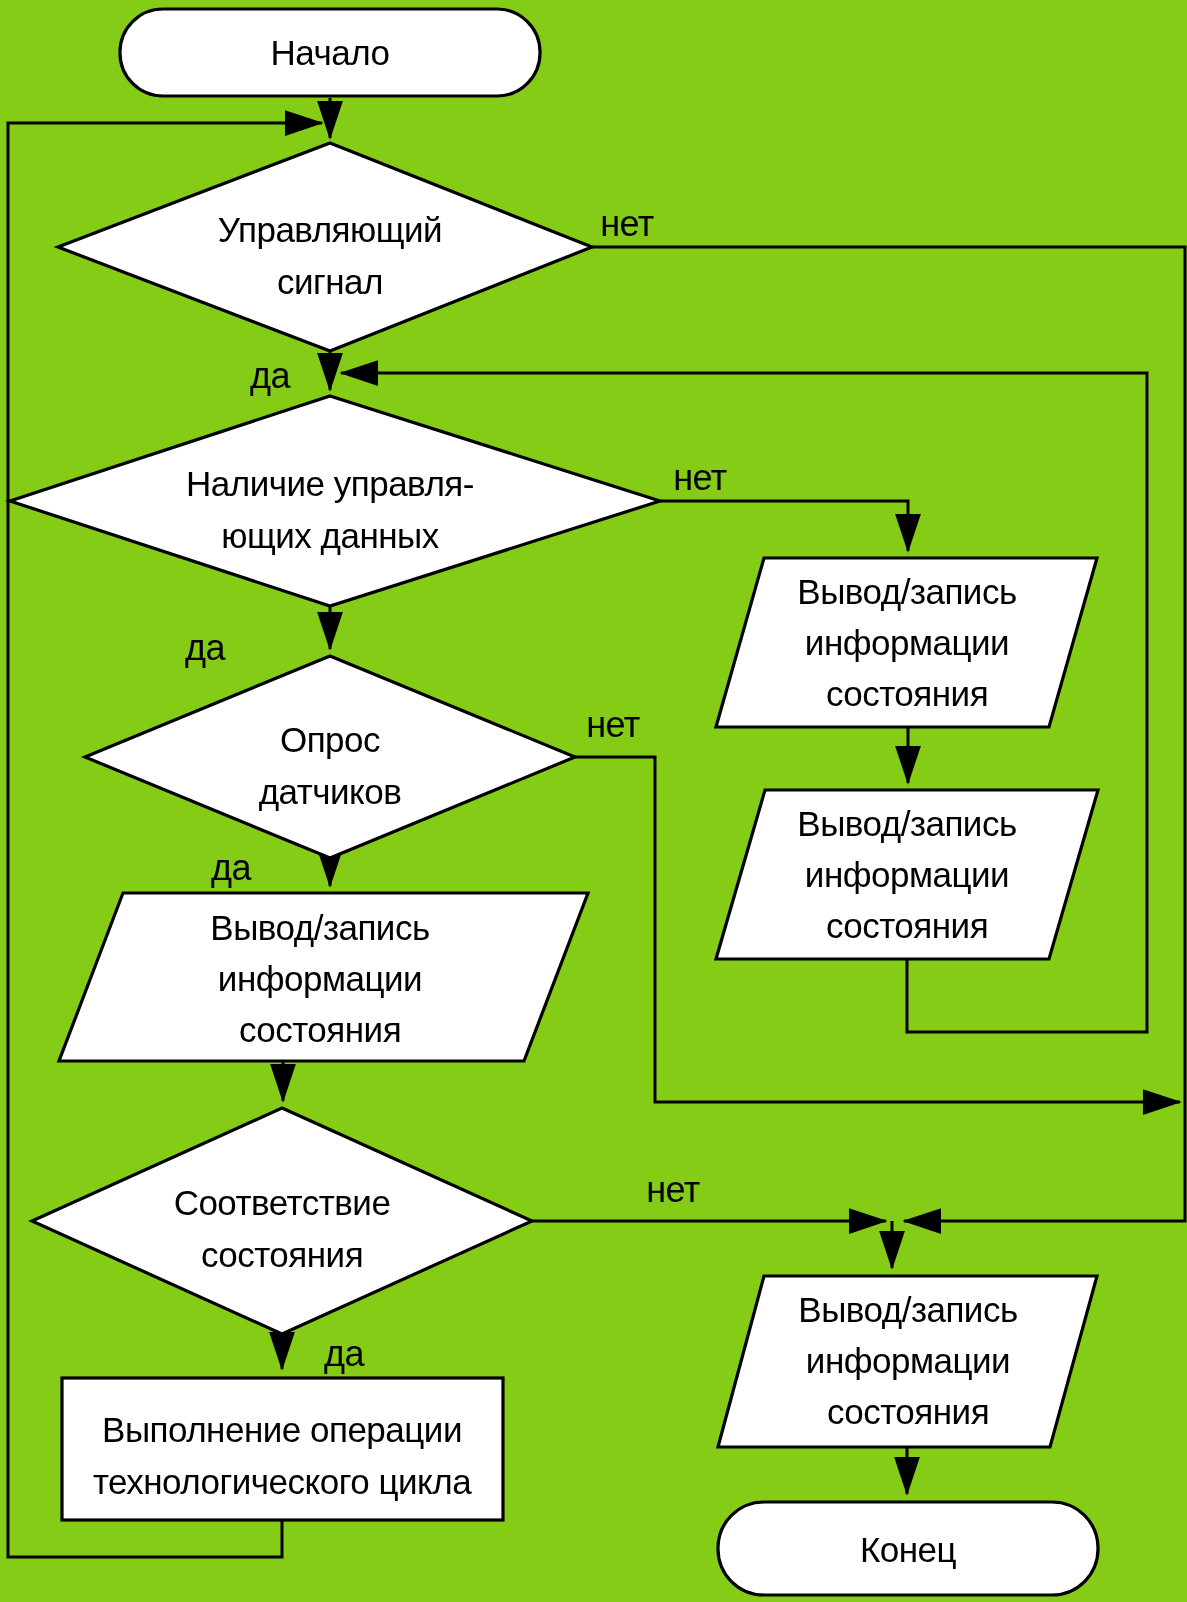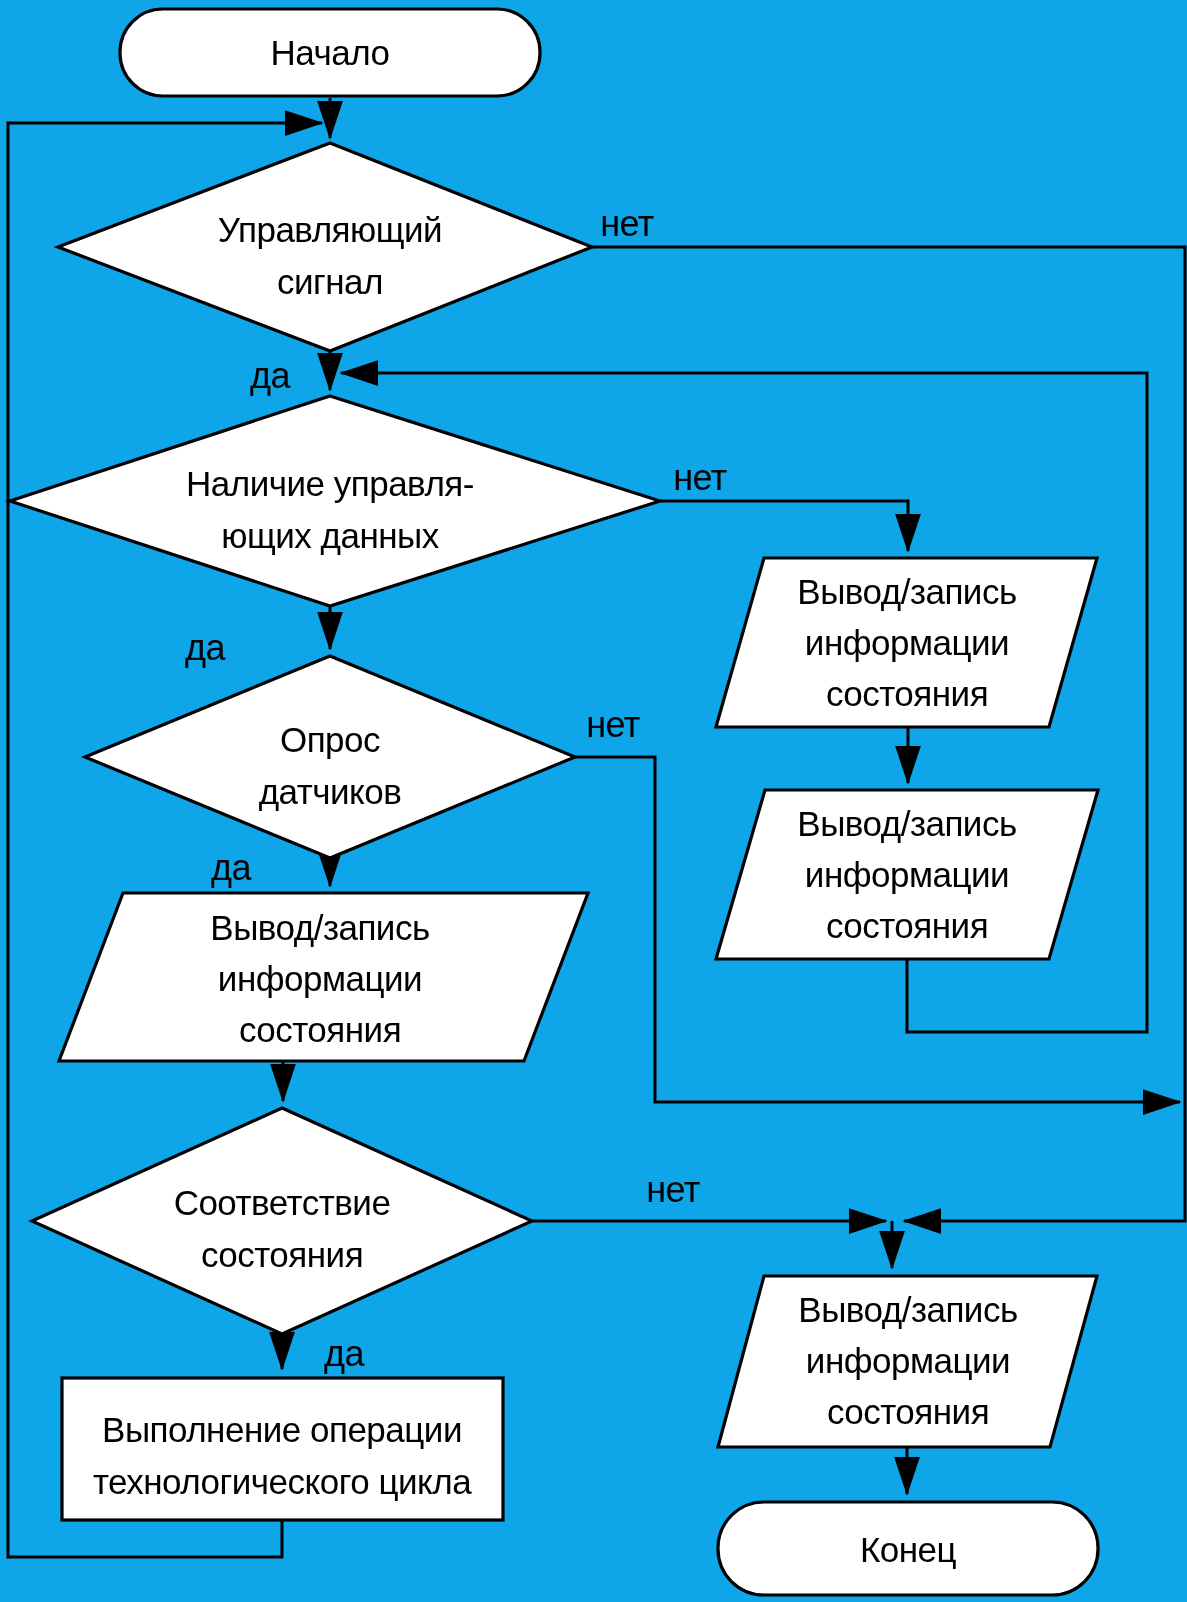--- a/index.html
+++ b/index.html
@@ -4,21 +4,21 @@
 <style>
   html, body {
     margin: 0;
     padding: 0;
     background: #ffffff;
   }
   .canvas {
     position: relative;
     width: 1187px;
     height: 1602px;
-    background: #0ea5e9;
+    background: #84cc16;
     overflow: hidden;
   }
   svg {
     display: block;
     width: 1187px;
     height: 1602px;
   }
   .shape {
     fill: #ffffff;
     stroke: #000000;

